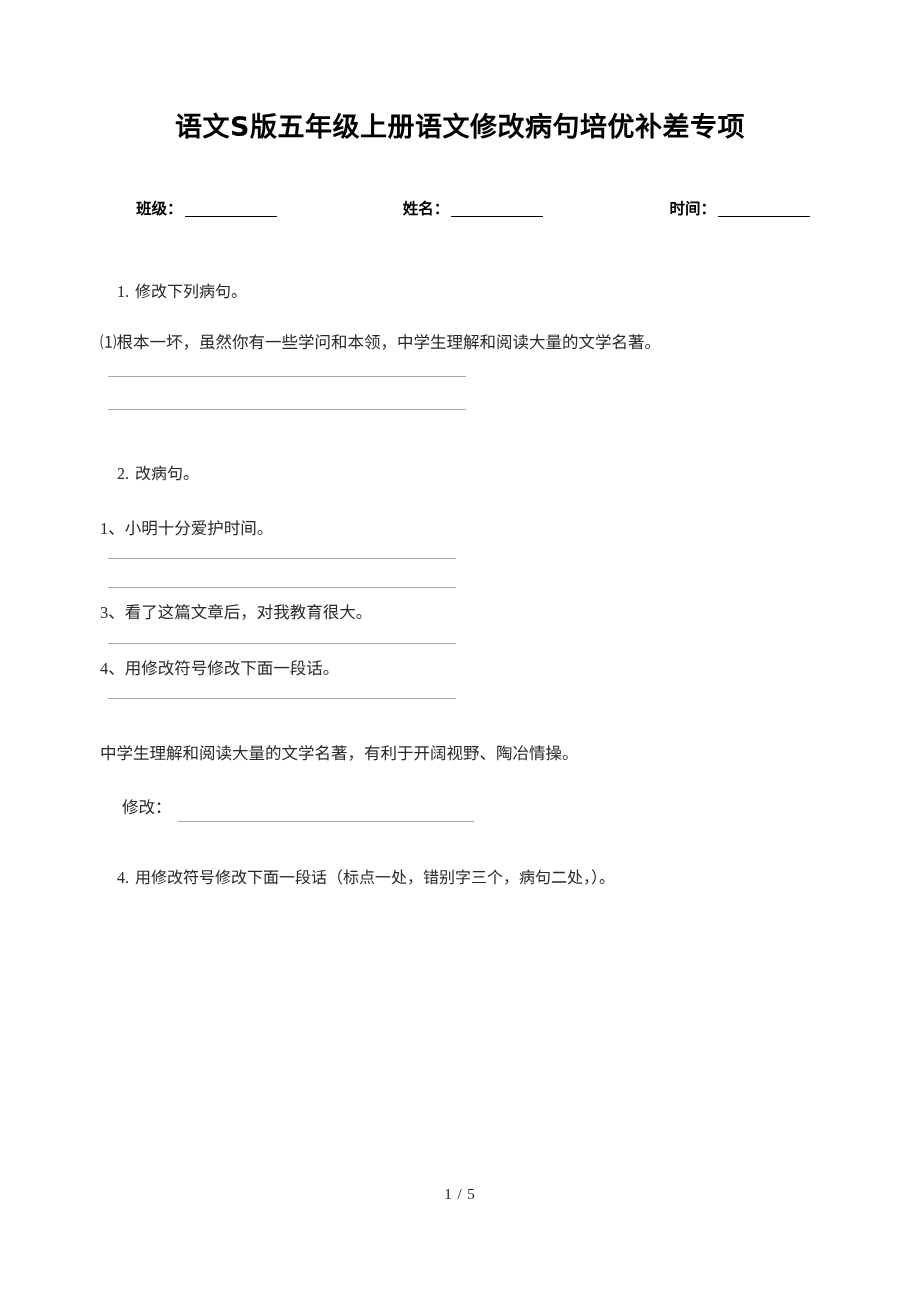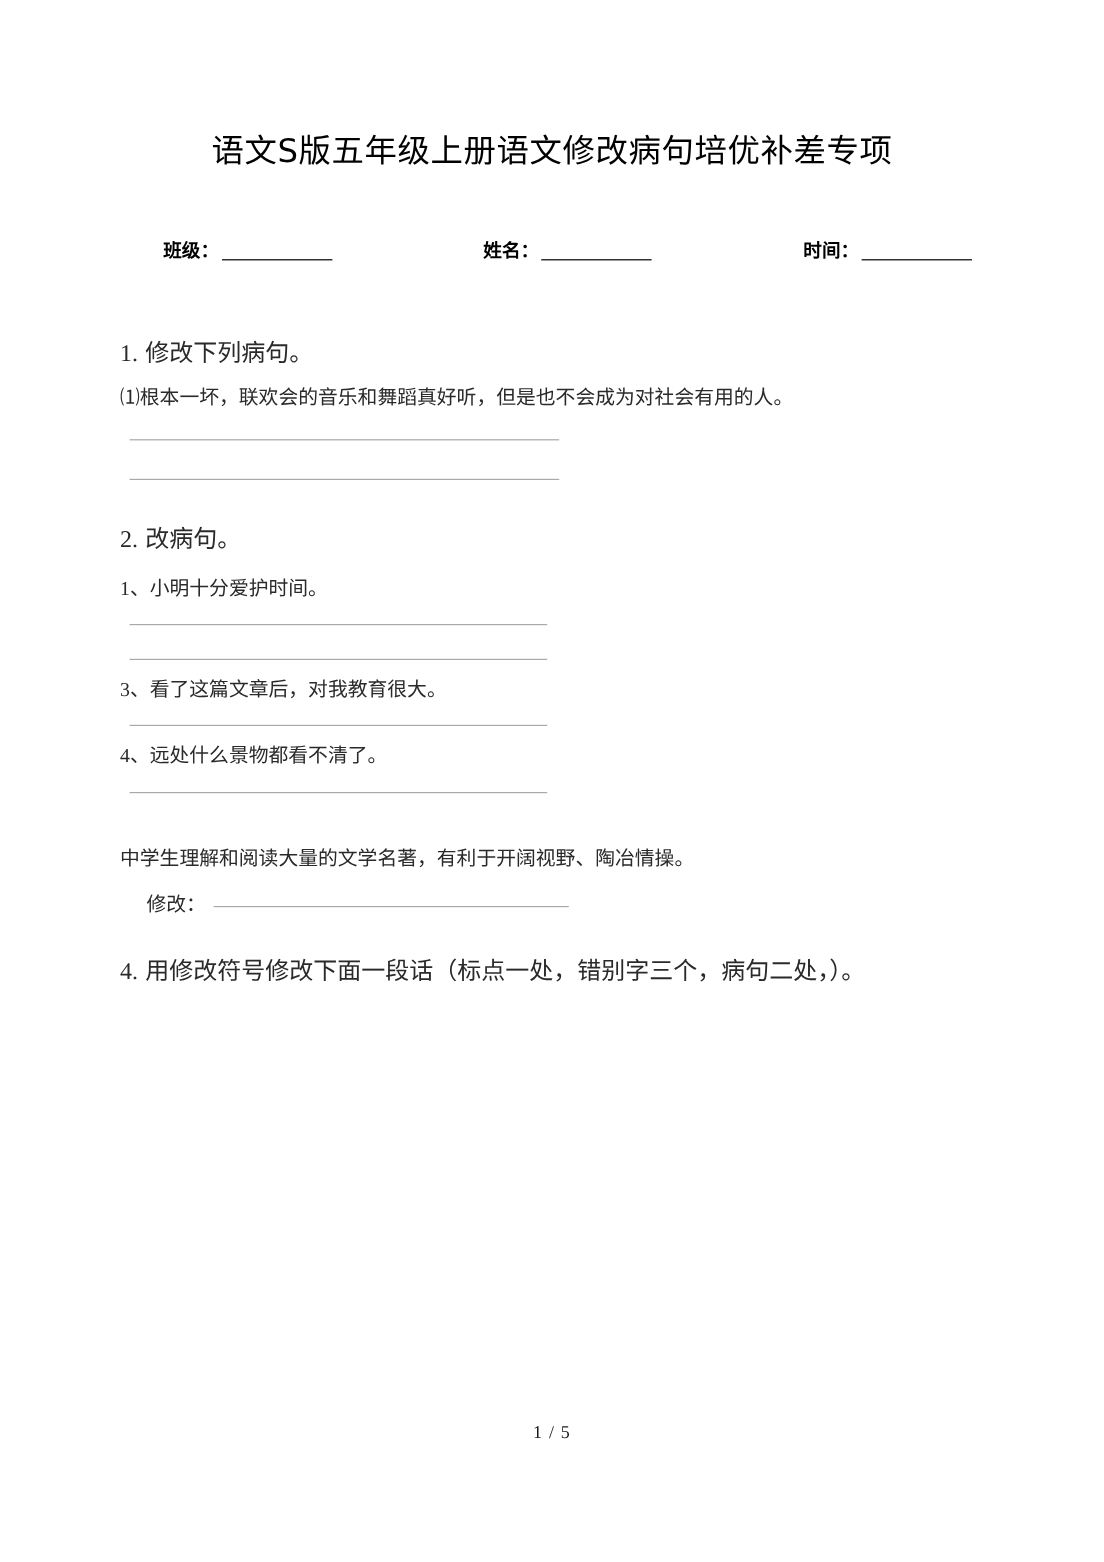--- a/index.html
+++ b/index.html
@@ -24,21 +24,21 @@
     box-sizing: border-box;
     padding: 0 100px;
   }
 
   
   .doc-title {
     margin: 0;
     padding-top: 110px;
     text-align: center;
     font-family: "DejaVu Sans", "Liberation Sans", sans-serif;
-    font-weight: 400;
+    font-weight: 700;
     font-size: 27px;
     letter-spacing: 0.5px;
     color: #000000;
     line-height: 1.25;
   }
 
   
   .info-row {
     margin-top: 58px;
     padding-left: 36px;
@@ -67,23 +67,23 @@
 
   
   .body-block {
     margin-top: 62px;
     font-size: 16.5px;
     line-height: 1.55;
     color: #2a2a2a;
   }
 
   .q-head {
-    margin: 0;
-    padding: 0;
-    font-size: 20px;
+    margin: 17px;
+    padding: 0;
+    font-size: 16px;
     line-height: 1.6;
     white-space: nowrap;
   }
   .q-num { margin-right: 6px; }
 
   .q-line {
     margin: 0;
     padding: 0;
     font-size: 16.5px;
     line-height: 1.6;
@@ -101,23 +101,25 @@
     height: 0;
     border-bottom: 1.1px solid #a9a9a9;
     margin-left: 8px;
   }
   .rule-w360 { width: 358px; }
   .rule-w350 { width: 348px; }
 
   
   .revise-row {
     display: flex;
+    align-items: flex-end;
     padding-left: 22px;
     font-size: 16.5px;
     line-height: 1.6;
+    margin-top: 16px;
   }
   .revise-rule {
     flex: 0 0 auto;
     width: 296px;
     border-bottom: 1.1px solid #a9a9a9;
     height: 14px;
     margin-left: 6px;
   }
 
   .para {
@@ -166,21 +168,21 @@
   </div>
 
   <div class="body-block">
 
     <div>
       <p class="q-head">
         <span class="q-num">1.</span><span>修改下列病句。</span>
       </p>
       <div class="spacer-8"></div>
       <p class="q-line">
-        <span>⑴</span><span>根本一坏，联欢会的音乐和舞蹈真好听，但是也不会成为对社会有用的人。</span>
+        <span>⑴</span><span>根本一坏，虽然你有一些学问和本领，中学生理解和阅读大量的文学名著。</span>
       </p>
       <div class="spacer-20"></div>
       <div class="answer-rule rule-w360"></div>
       <div class="spacer-12"></div>
       <div class="spacer-20"></div>
       <div class="answer-rule rule-w360"></div>
     </div>
 
     <div class="spacer-34"></div>
 
@@ -198,21 +200,21 @@
       <div class="spacer-16"></div>
       <div class="answer-rule rule-w350"></div>
       <div class="spacer-12"></div>
       <p class="q-line">
         <span>3、</span><span>看了这篇文章后，对我教育很大。</span>
       </p>
       <div class="spacer-16"></div>
       <div class="answer-rule rule-w350"></div>
       <div class="spacer-12"></div>
       <p class="q-line">
-        <span>4、</span><span>远处什么景物都看不清了。</span>
+        <span>4、</span><span>用修改符号修改下面一段话。</span>
       </p>
       <div class="spacer-16"></div>
       <div class="answer-rule rule-w350"></div>
     </div>
 
     <div class="spacer-34"></div>
 
     <div>
       <div class="spacer-8"></div>
       <p class="q-line">中学生理解和阅读大量的文学名著，有利于开阔视野、陶冶情操。</p>

